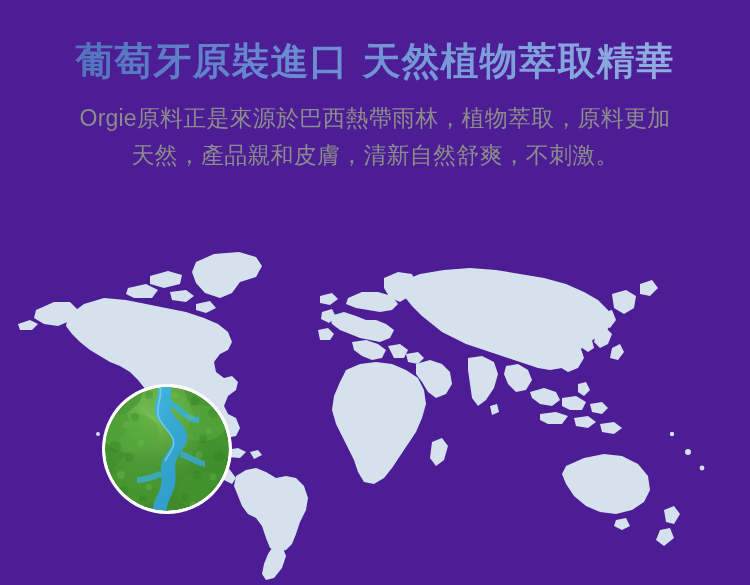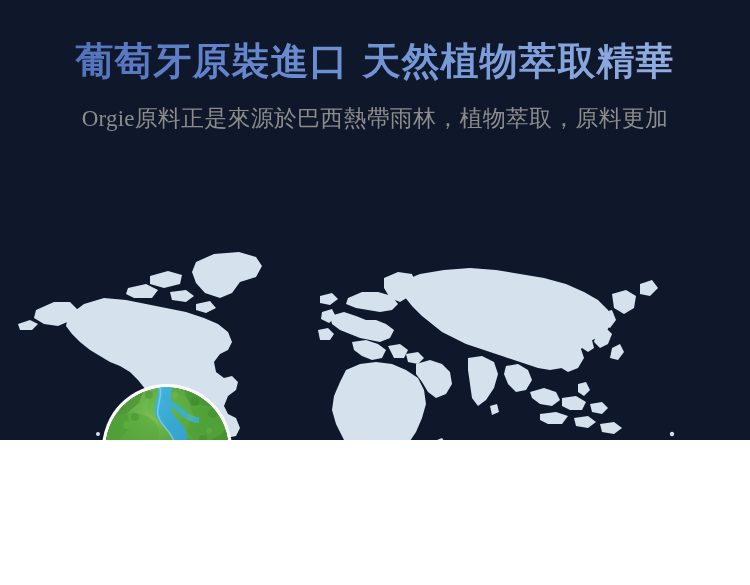--- a/index.html
+++ b/index.html
@@ -6,24 +6,23 @@
     margin: 0;
     padding: 0;
     background: #ffffff;
   }
   body {
     font-family: "Liberation Sans", "DejaVu Sans", sans-serif;
   }
   #page {
     position: relative;
     width: 750px;
-    height: 440px;
-    background: #0f172a;
+    height: 585px;
+    background: #4c1d95;
     overflow: hidden;
-    font-family: Liberation Serif, serif;
   }
 
   
   .headline {
     position: absolute;
     left: 0;
     top: 38px;
     width: 750px;
     text-align: center;
     font-size: 38px;
@@ -93,20 +92,21 @@
 <body>
 
 <div id="page">
 
   <div class="headline">
     <span>葡萄牙原裝進口</span><span class="seg-gap"></span><span>天然植物萃取精華</span>
   </div>
 
   <div class="subtitle">
     <div>Orgie原料正是來源於巴西熱帶雨林，植物萃取，原料更加</div>
+    <div>天然，產品親和皮膚，清新自然舒爽，不刺激。</div>
   </div>
 
   <div class="map-stage">
 
     <div class="world-map">
       <svg viewBox="0 0 750 347" xmlns="http://www.w3.org/2000/svg" aria-hidden="true">
         <g fill="#d5e2ee" fill-rule="evenodd">
 
           <path d="M196 24 L214 16 L239 14 L256 19 L262 28 L256 39 L240 44 L232 55 L220 60 L205 55 L196 45 L192 34 Z"></path>
 

